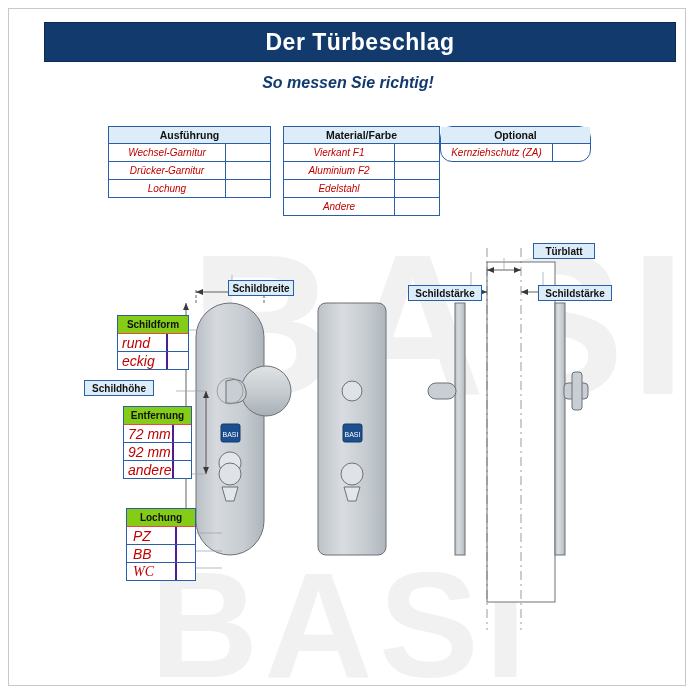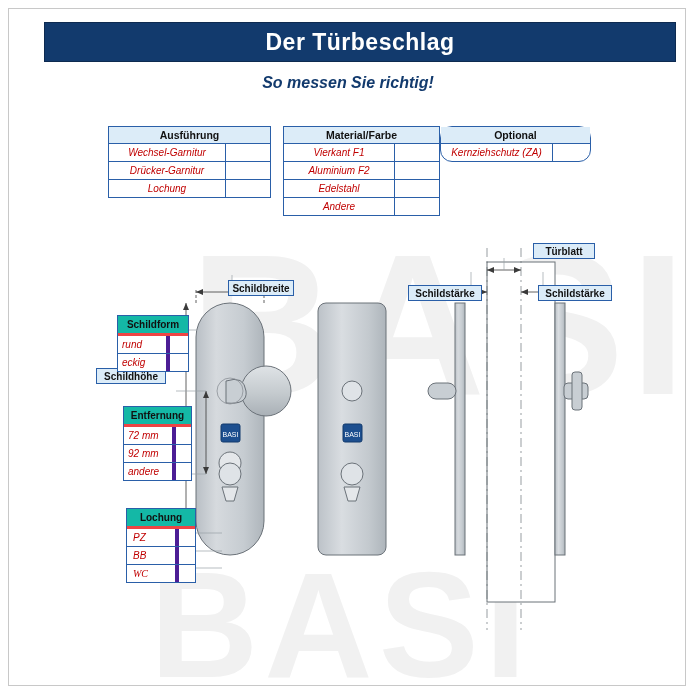--- a/index.html
+++ b/index.html
@@ -56,26 +56,26 @@
     font-size:10px;font-style:italic;color:#c00000;
   }
   .tbl .row .chk{flex:1 1 auto;}
 
   
   .callout{position:absolute;border:1px solid #2a5fa8;background:#dcecf8;box-sizing:border-box;
     font-size:10px;font-weight:bold;color:#111;text-align:center;z-index:6;}
   .callout.plain{display:flex;align-items:center;justify-content:center;height:16px;}
 
   .grp{position:absolute;z-index:6;border:1px solid #2a5fa8;box-sizing:border-box;background:#fff;}
-  .grp .hd{background:#14b8a6;border-bottom:3px solid #ef4444;height:17px;line-height:17px;
+  .grp .hd{background:#84cc16;border-bottom:1px solid #ef4444;height:17px;line-height:17px;
     text-align:center;font-size:10px;font-weight:bold;color:#111;}
   .grp .row{display:flex;height:17px;border-bottom:1px solid #2a5fa8;}
   .grp .row:last-child{border-bottom:none;}
-  .grp .row .lbl{flex:0 0 52px;border-right:4px solid #4c1d95;display:flex;align-items:center;
-    justify-content:center;font-size:10px;font-style:italic;color:#c00000;}
+  .grp .row .lbl{flex:0 0 52px;border-right:2px solid #4c1d95;display:flex;align-items:center;
+    justify-content:center;font-size:14px;font-style:italic;color:#c00000;}
   .grp .row .chk{flex:1 1 auto;}
 
   svg.art{position:absolute;left:0;top:0;width:696px;height:696px;z-index:2;}
 </style>
 </head>
 <body>
 
 <div class="page">
 
   <div class="frame"></div>
@@ -233,21 +233,21 @@
   <div class="tbl" style="left:440px;top:126px;width:151px;border-radius:12px;">
     <div class="hd">Optional</div>
     <div class="row">
       <div class="lbl" style="width:111px;">Kernziehschutz (ZA)</div>
       <div class="chk"></div>
     </div>
   </div>
 
   <div class="callout plain" style="left:196px;top:280px;width:66px;margin-left:32px;">Schildbreite</div>
 
-  <div class="callout plain" style="left:84px;top:368px;width:70px;margin-left:12px;">Schildhöhe</div>
+  <div class="callout plain" style="left:84px;top:380px;width:70px;">Schildhöhe</div>
 
   <div class="callout plain" style="left:533px;top:243px;width:62px;">Türblatt</div>
 
   <div class="callout plain" style="left:408px;top:285px;width:74px;">Schildstärke</div>
 
   <div class="callout plain" style="left:538px;top:285px;width:74px;">Schildstärke</div>
 
   <div class="grp" style="left:117px;top:315px;width:72px;">
     <div class="hd">Schildform</div>
     <div class="row">

